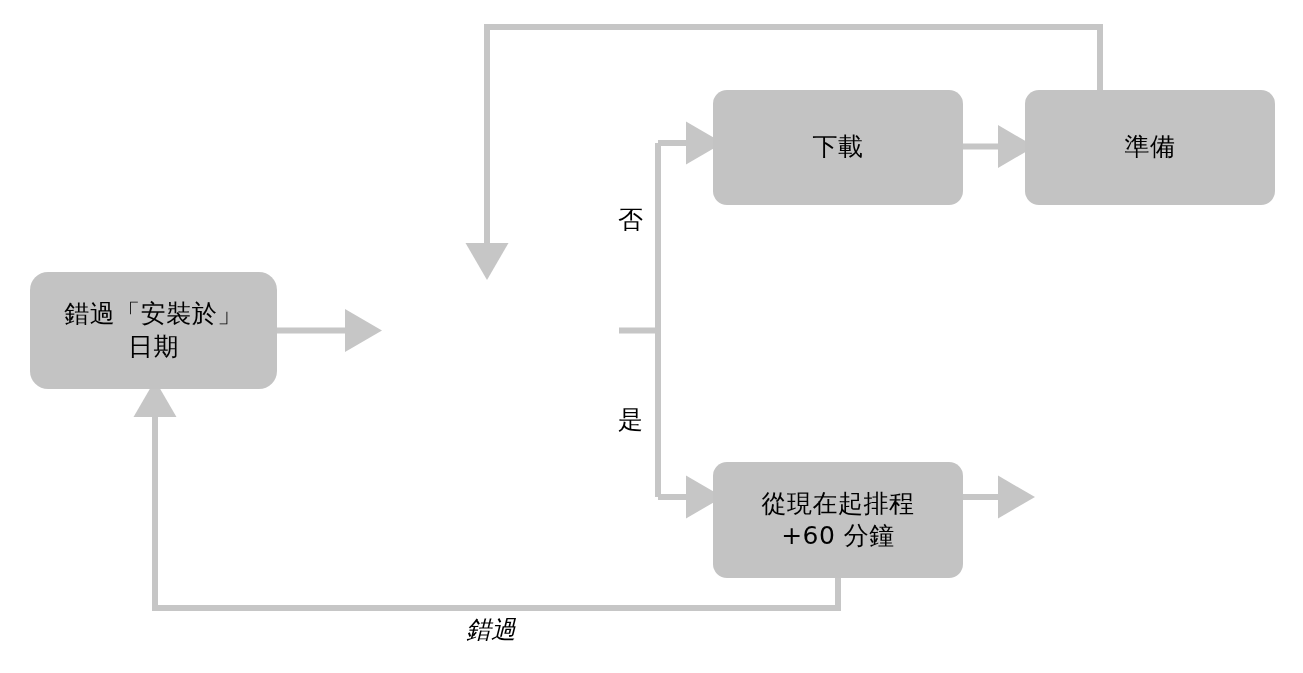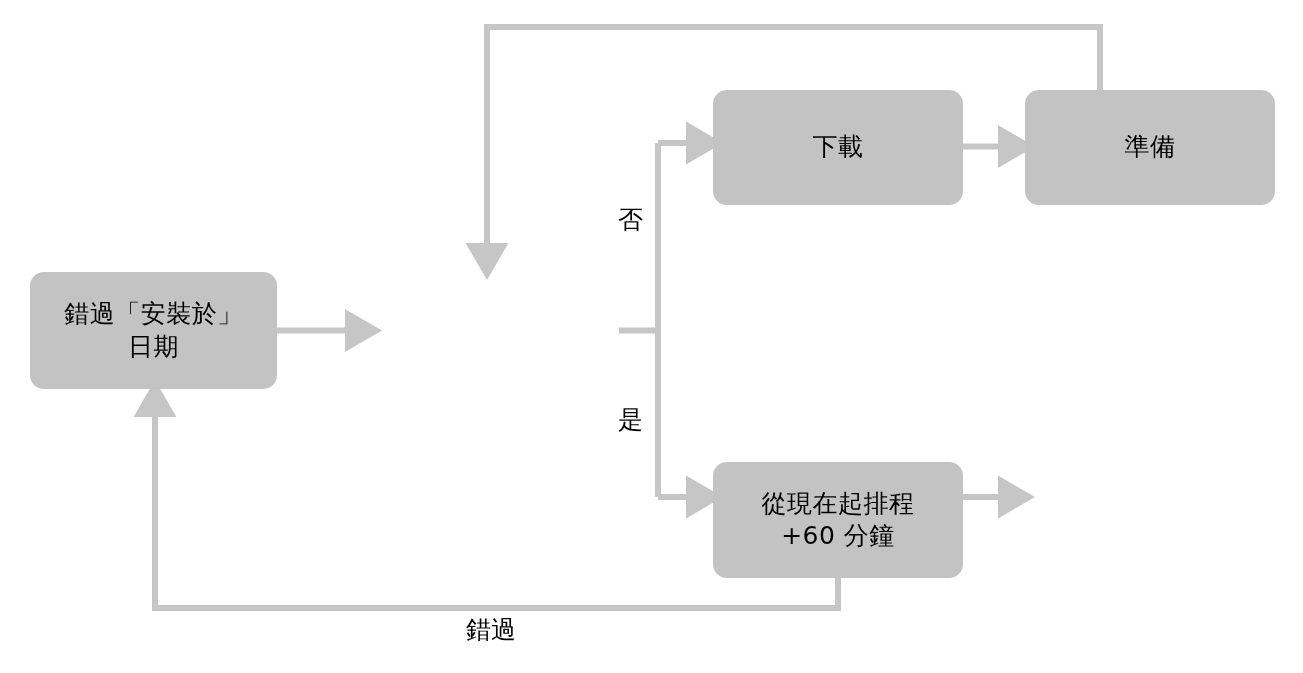--- a/index.html
+++ b/index.html
@@ -84,21 +84,21 @@
 
     <path d="M963,146.5 L1005,146.5" fill="none" stroke="#c6c6c6" stroke-width="6" marker-end="url(#arrow-right)"></path>
 
     <path d="M1100,90 L1100,27 L487,27 L487,250" fill="none" stroke="#c6c6c6" stroke-width="6" marker-end="url(#arrow-down)"></path>
 
     <path d="M963,497 L1005,497" fill="none" stroke="#c6c6c6" stroke-width="6" marker-end="url(#arrow-right)"></path>
 
     <path d="M838,556 L838,608 L155,608 L155,410" fill="none" stroke="#c6c6c6" stroke-width="6" marker-end="url(#arrow-up)"></path>
   </svg>
 
-  <div class="node-box" style="left:30px; top:272px; width:247px; height:117px;">
+  <div class="node-box" style="left:30px; top:272px; width:247px; height:117px;border-radius:18px;">
     <span class="node-label">錯過「安裝於」
 日期</span>
   </div>
 
 
   <div class="node-box" style="left:713px; top:90px; width:250px; height:115px;">
     <span class="node-label">下載</span>
   </div>
 
   <div class="node-box" style="left:1025px; top:90px; width:250px; height:115px;">
@@ -108,15 +108,15 @@
   <div class="node-box" style="left:713px; top:462px; width:250px; height:116px;">
     <span class="node-label">從現在起排程
 +60 分鐘</span>
   </div>
 
 
   <div class="edge-label" style="left:618px; top:205px;">否</div>
 
   <div class="edge-label" style="left:618px; top:405px;">是</div>
 
-  <div class="edge-label" style="left:466px; top:615px;">錯過</div>
+  <div class="edge-label" style="left:466px; top:615px;font-style:italic;">錯過</div>
 
 </div>
 
 </body></html>

